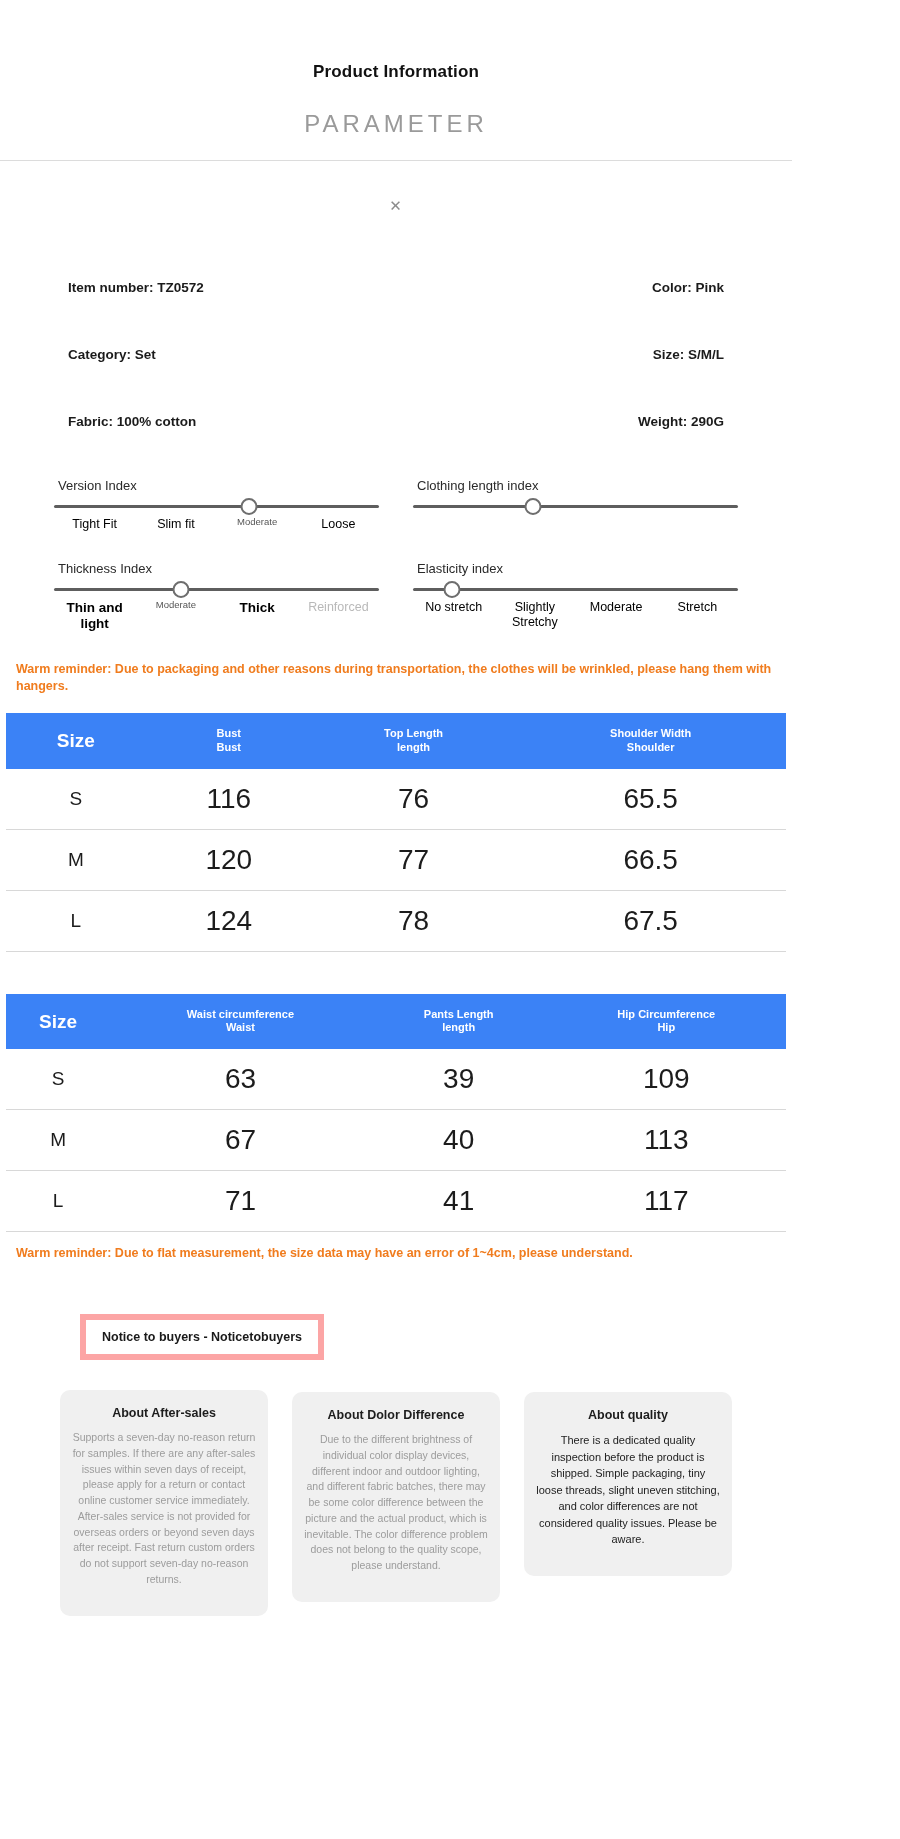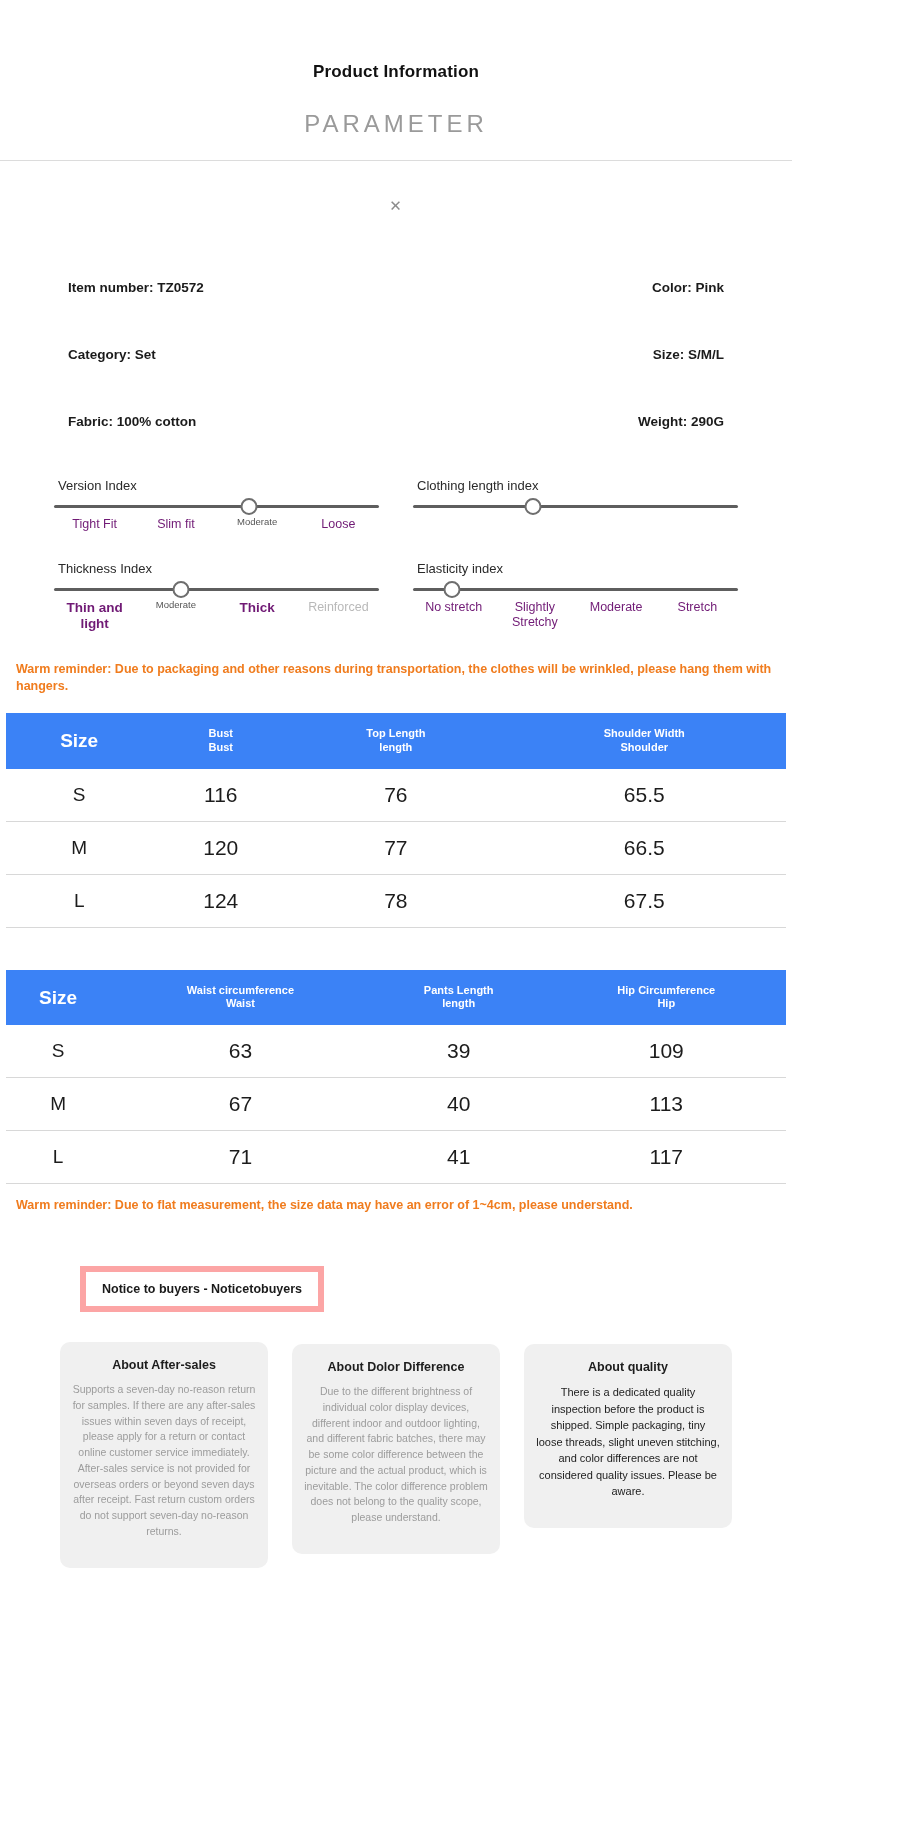--- a/index.html
+++ b/index.html
@@ -122,21 +122,21 @@
   .index-labels {
     display: flex;
     justify-content: space-between;
     margin-top: 9px;
     padding: 0 2px;
   }
   .index-labels span {
     flex: 1;
     text-align: center;
     font-size: 12.5px;
-    color: #701a75;
+    color: #000000;
     line-height: 1.15;
   }
   .index-labels span.active {
     font-weight: bold;
     font-size: 13.5px;
   }
   .index-labels span.muted { color: #b9b9b9; }
   .index-labels span.small { font-size: 9.5px; color: #555; }
 
   
@@ -173,21 +173,21 @@
     vertical-align: middle;
   }
   .size-table thead th.size-head {
     font-size: 19px;
     font-weight: bold;
   }
   .size-table tbody td {
     border-bottom: 1px solid #d8d8d8;
     padding: 14px 4px;
     text-align: center;
-    font-size: 21px;
+    font-size: 28px;
     color: #1c1c1c;
   }
   .size-table tbody td.sz { font-size: 19px; }
   .table-gap { height: 24px; }
 
   
   .notice-box {
     margin: 54px 0 4px 80px;
     display: inline-block;
     border: 6px solid #fca5a5;

